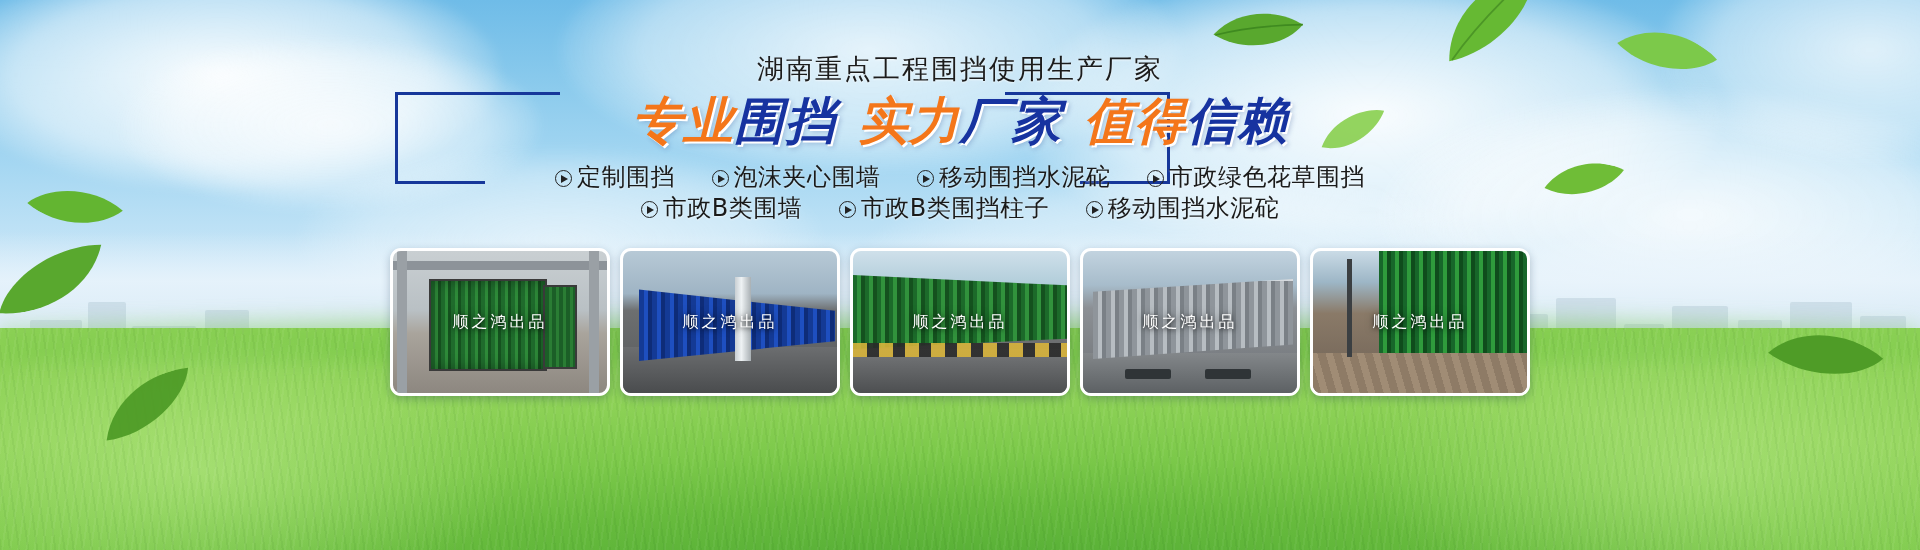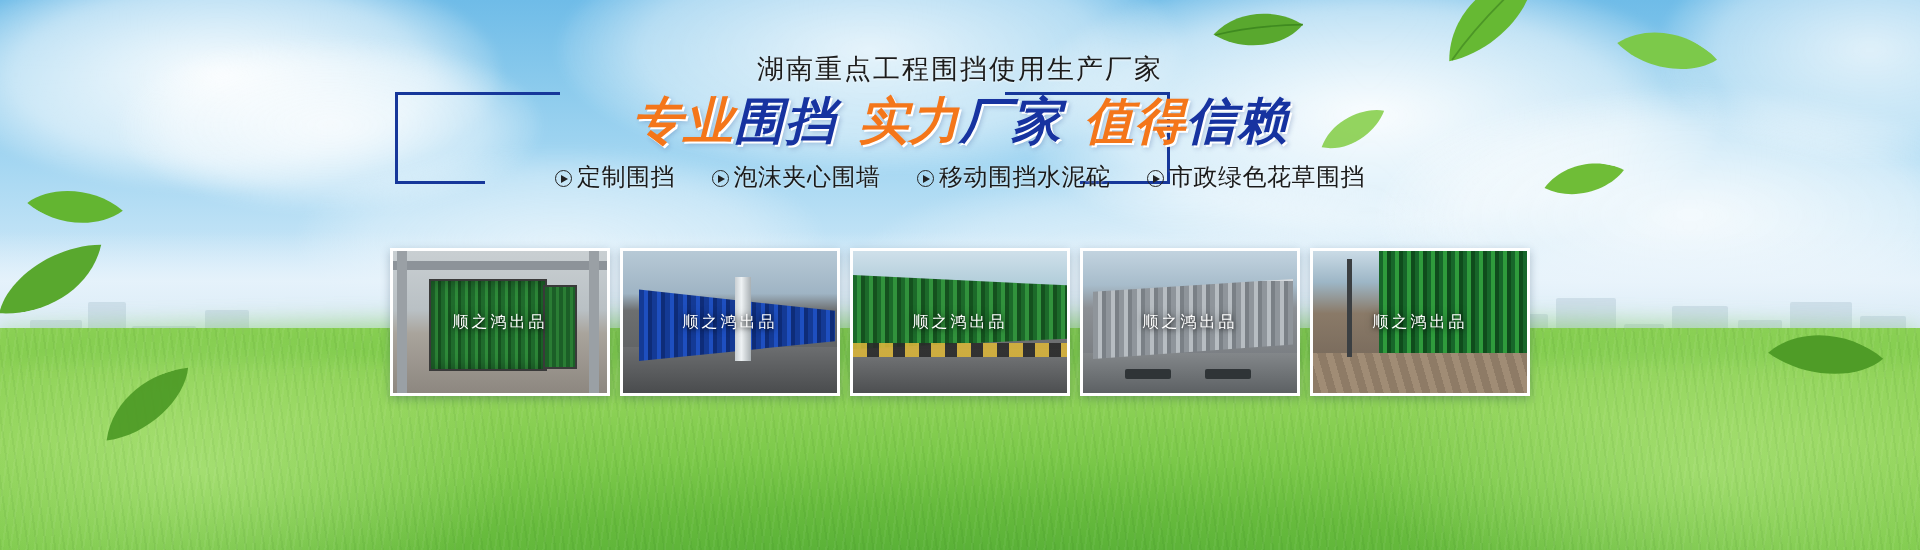--- a/index.html
+++ b/index.html
@@ -114,21 +114,21 @@
   }
   .bullet .dot::after {
     content:""; position:absolute; left:5px; top:3.5px;
     border-left: 7px solid #222; border-top: 4.5px solid transparent; border-bottom: 4.5px solid transparent;
   }
 
   
   .strip { position: absolute; left: 0; right: 0; top: 248px; display: flex; justify-content: center; gap: 10px; }
   .photo {
     position: relative; width: 220px; height: 148px; overflow: hidden;
-    border: 3px solid #ffffff; border-radius: 0;
+    border: 3px solid #ffffff; border-radius: 11px;
     box-shadow: 0 3px 9px rgba(20,50,80,.28);
     background: #8a9aa5;
   }
   .photo .wm {
     position: absolute; left: 0; right: 0; top: 50%; transform: translateY(-50%);
     text-align: center; color: #fff; font-size: 16px; letter-spacing: 3px;
     text-shadow: 0 1px 4px rgba(0,0,0,.75), 0 0 8px rgba(0,0,0,.5);
     font-family: "DejaVu Sans", "Liberation Sans", sans-serif;
     pointer-events: none;
   }
@@ -299,20 +299,25 @@
       <span class="seg orange">专业</span><span class="seg blue">围挡</span><span class="gap"></span><span class="seg orange">实力</span><span class="seg blue">厂家</span><span class="gap"></span><span class="seg orange">值得</span><span class="seg blue">信赖</span>
     </div>
 
     <div class="bullets">
       <div class="bullet-row">
         <span class="bullet"><span class="dot"></span><span>定制围挡</span></span>
         <span class="bullet"><span class="dot"></span><span>泡沫夹心围墙</span></span>
         <span class="bullet"><span class="dot"></span><span>移动围挡水泥砣</span></span>
         <span class="bullet"><span class="dot"></span><span>市政绿色花草围挡</span></span>
       </div>
+      <div class="bullet-row">
+        <span class="bullet"><span class="dot"></span><span>市政B类围墙</span></span>
+        <span class="bullet"><span class="dot"></span><span>市政B类围挡柱子</span></span>
+        <span class="bullet"><span class="dot"></span><span>移动围挡水泥砣</span></span>
+      </div>
     </div>
   </div>
 
   <div class="strip">
 
     <div class="photo p1">
       <div class="beam"></div>
       <div class="post" style="left:4px;"></div>
       <div class="post" style="left:196px;"></div>
       <div class="gfence"></div>

